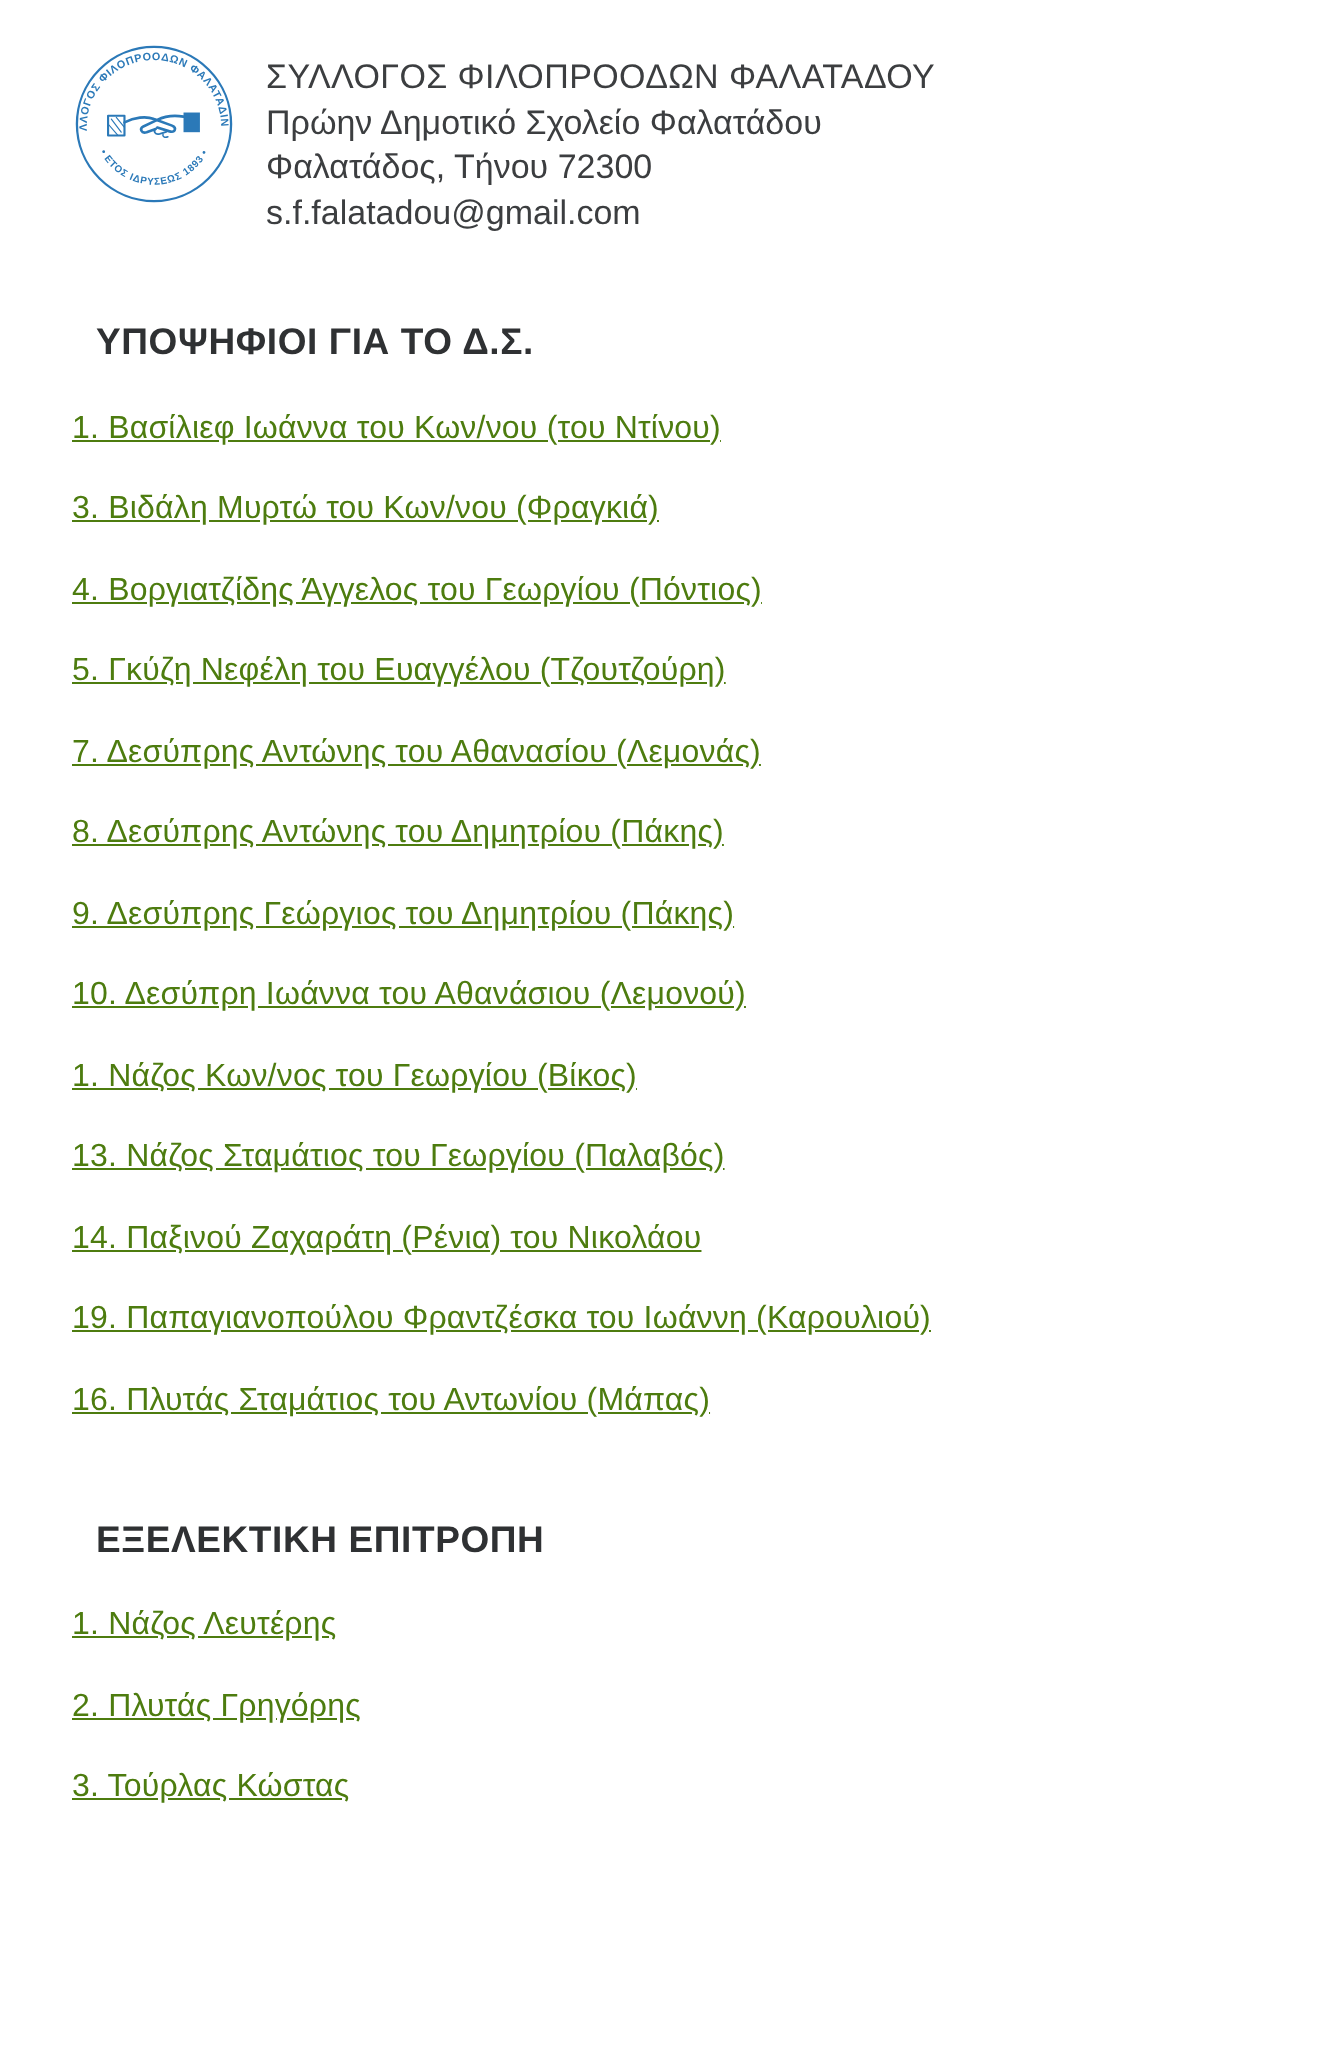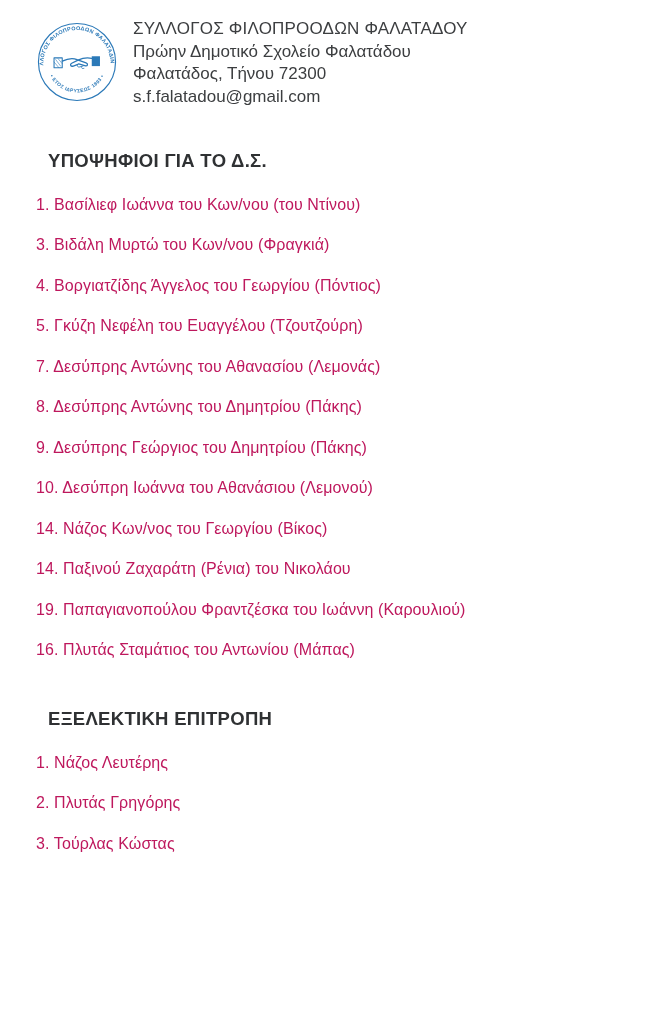--- a/index.html
+++ b/index.html
@@ -31,35 +31,36 @@
     flex: 0 0 auto;
     margin-top: 2px;
   }
   .logo-wrap svg { width: 100%; height: 100%; display: block; }
   .org-block {
     font-size: 17px;
     line-height: 22.5px;
     padding-top: 2px;
     color: #3c3e40;
   }
-  .org-name { letter-spacing: 0.2px; }
+  .org-name { letter-spacing: 0.2px; margin-top: 10px; }
   .section-title {
     margin: 42px 0 0 12px;
     font-size: 18.5px;
     font-weight: bold;
     letter-spacing: 0.3px;
     color: #2f3133;
   }
   .list { margin-top: 12px; }
   .list p.list-item {
     margin: 23.5px 0 0 0;
     font-size: 16px;
     line-height: 17px;
-    color: #be185d;
+    color: #4d7c0f;
     letter-spacing: 0.1px;
+    text-decoration: underline;
   }
   .audit-title { margin-top: 50px; }
 </style>
 </head>
 <body>
 
 <div class="page">
 
   <header class="letterhead">
     <div class="logo-wrap">
@@ -110,22 +111,23 @@
 
       <p class="list-item"><span>7. Δεσύπρης Αντώνης του Αθανασίου (Λεμονάς)</span></p>
 
       <p class="list-item"><span>8. Δεσύπρης Αντώνης του Δημητρίου (Πάκης)</span></p>
 
       <p class="list-item"><span>9. Δεσύπρης Γεώργιος του Δημητρίου (Πάκης)</span></p>
 
       <p class="list-item"><span>10. Δεσύπρη Ιωάννα του Αθανάσιου (Λεμονού)</span></p>
 
 
-      <p class="list-item"><span>14. Νάζος Κων/νος του Γεωργίου (Βίκος)</span></p>
+      <p class="list-item"><span>1. Νάζος Κων/νος του Γεωργίου (Βίκος)</span></p>
 
+      <p class="list-item"><span>13. Νάζος Σταμάτιος του Γεωργίου (Παλαβός)</span></p>
 
       <p class="list-item"><span>14. Παξινού Ζαχαράτη (Ρένια) του Νικολάου</span></p>
 
       <p class="list-item"><span>19. Παπαγιανοπούλου Φραντζέσκα του Ιωάννη (Καρουλιού)</span></p>
 
       <p class="list-item"><span>16. Πλυτάς Σταμάτιος του Αντωνίου (Μάπας)</span></p>
     </div>
 
   <h2 class="section-title audit-title">ΕΞΕΛΕΚΤΙΚΗ ΕΠΙΤΡΟΠΗ</h2>
 

